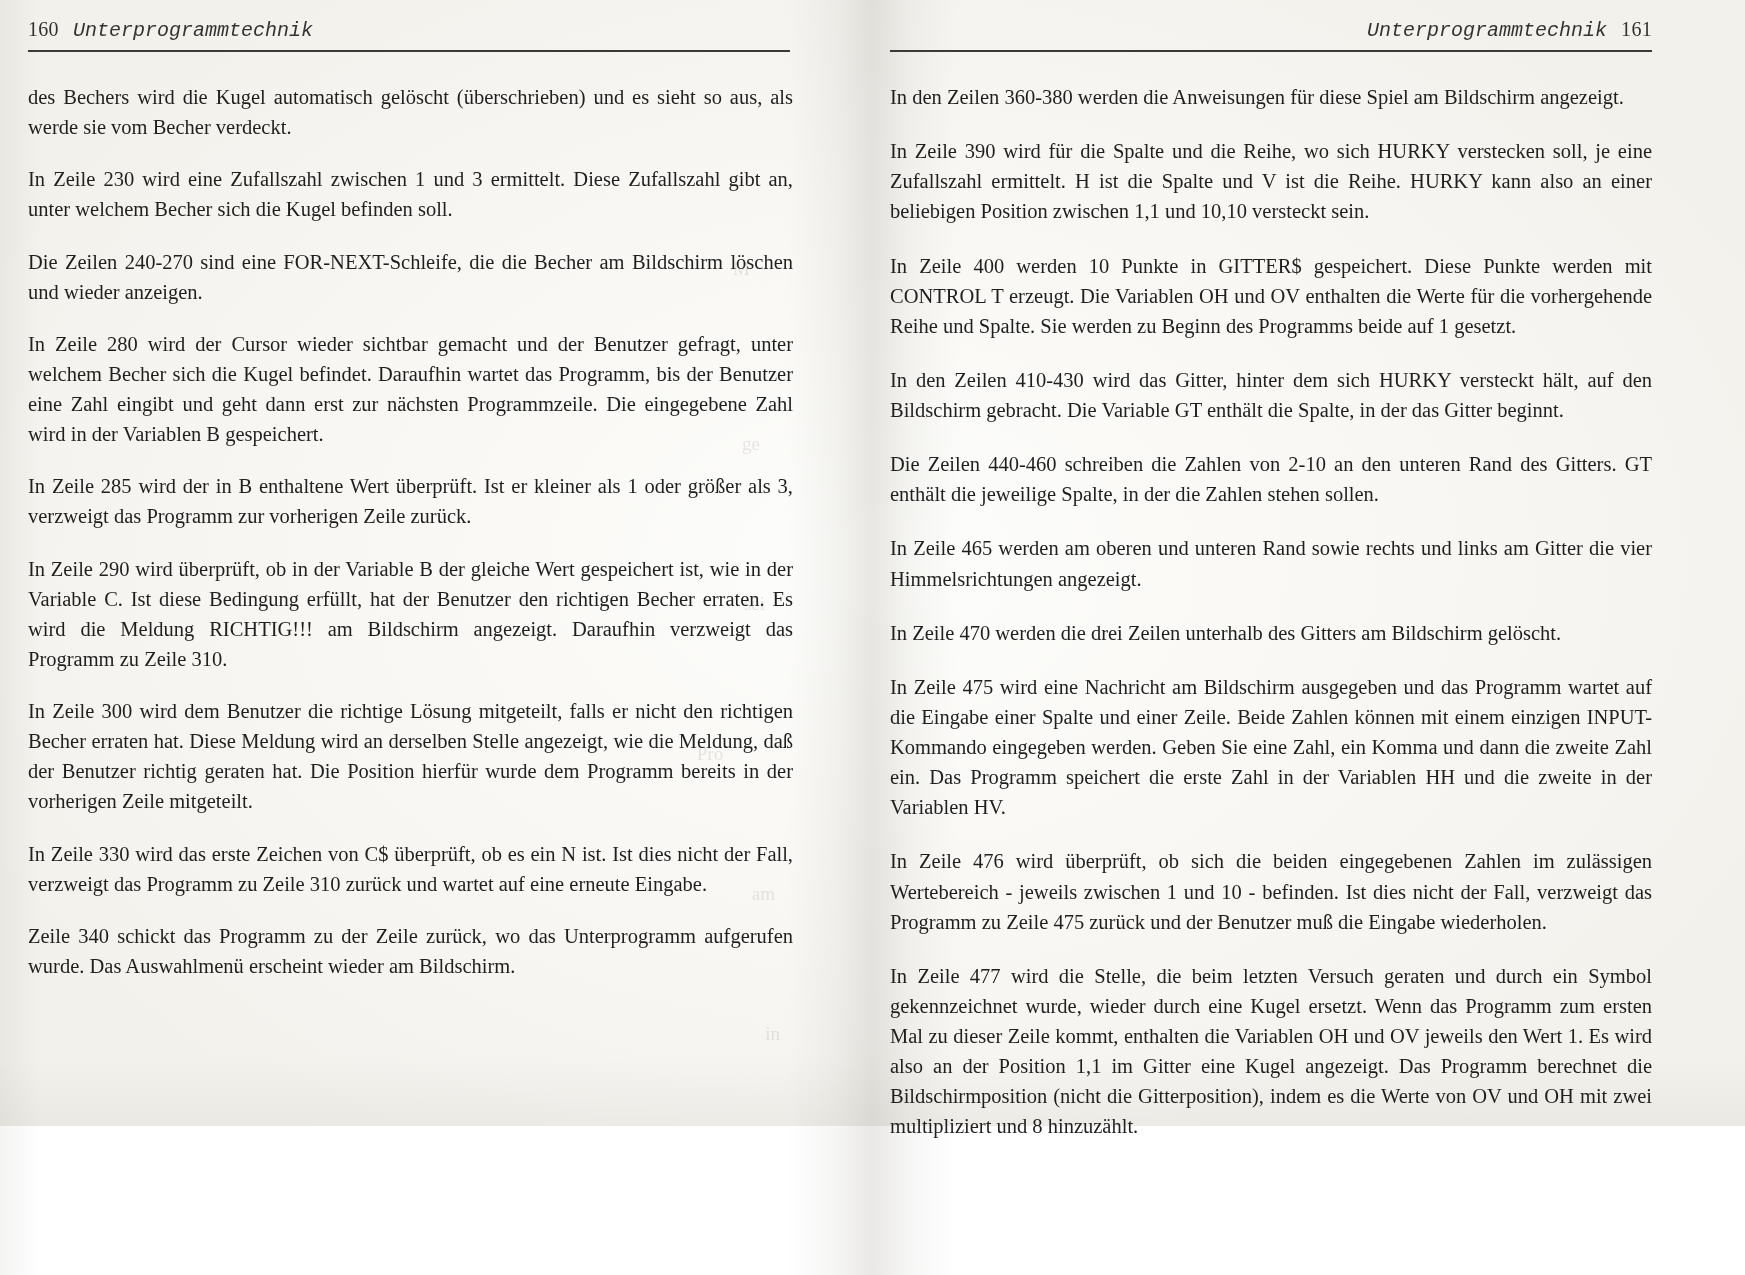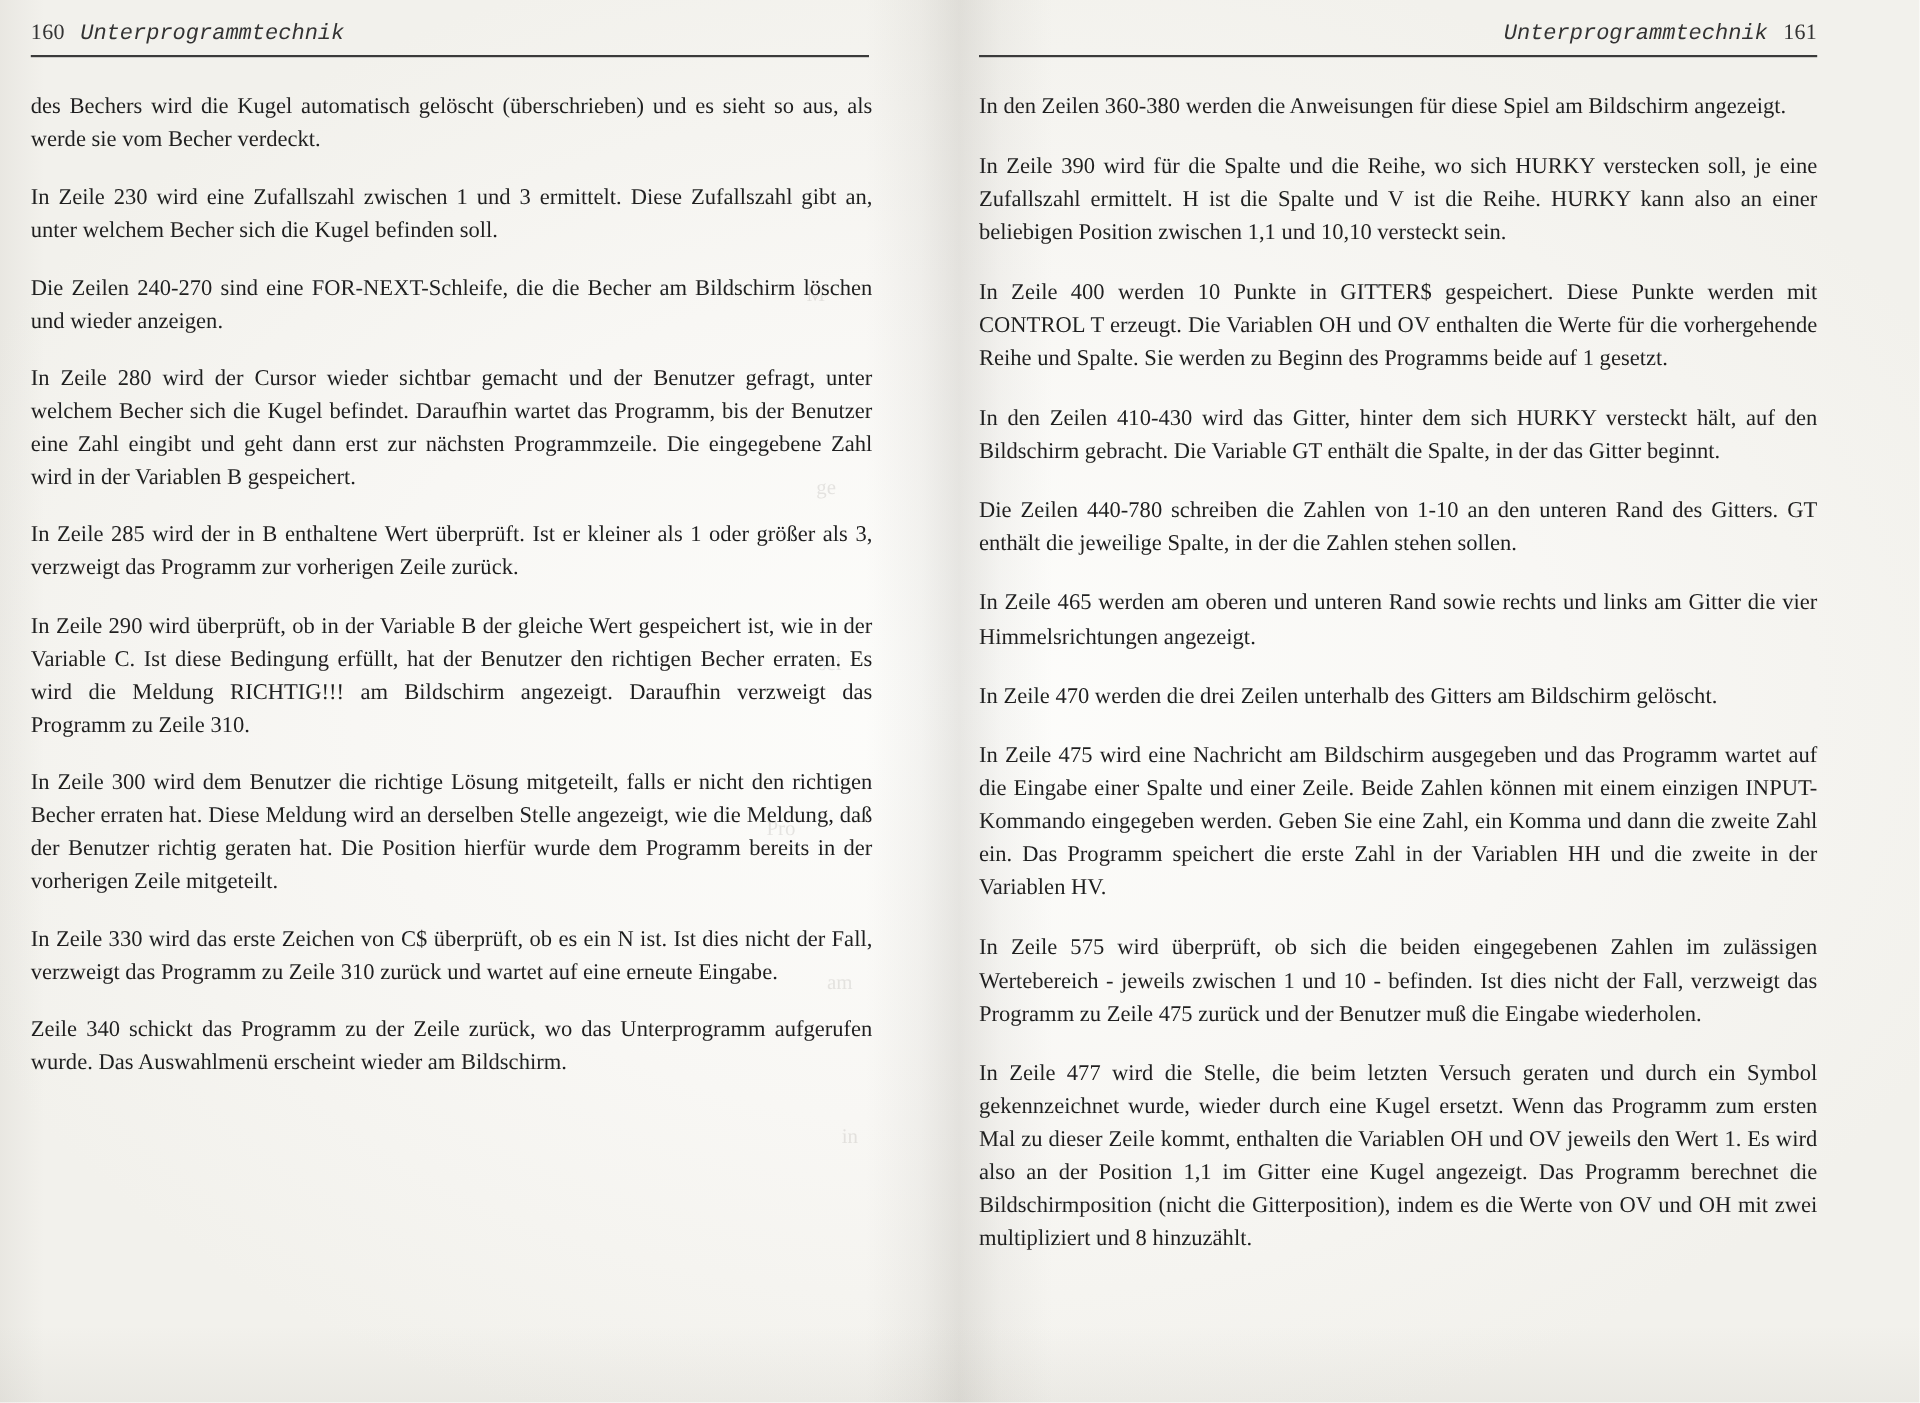--- a/index.html
+++ b/index.html
@@ -10,21 +10,21 @@
   body {
     width: 1745px;
     height: 1275px;
     overflow: hidden;
     font-family: "Liberation Serif", serif;
     color: #2b2b2b;
   }
   .book {
     position: relative;
     width: 1745px;
-    height: 1275px;
+    height: 1126px;
     background:
       radial-gradient(ellipse 1000px 700px at 50% 50%, #fdfdfb 0%, #f8f7f4 55%, #f2f1ec 100%);
   }
   
   .gutter {
     position: absolute;
     top: 0;
     left: 787px;
     width: 170px;
     height: 1275px;
@@ -175,22 +175,22 @@
         <span class="folio">161</span>
       </div>
     </div>
     <div class="rule"></div>
 
     <div class="body-col">
       <p>In den Zeilen 360-380 werden die Anweisungen für diese Spiel am Bildschirm angezeigt.</p>
       <p>In Zeile 390 wird für die Spalte und die Reihe, wo sich HURKY verstecken soll, je eine Zufallszahl ermittelt. H ist die Spalte und V ist die Reihe. HURKY kann also an einer beliebigen Position zwischen 1,1 und 10,10 versteckt sein.</p>
       <p>In Zeile 400 werden 10 Punkte in GITTER$ gespeichert. Diese Punkte werden mit CONTROL T erzeugt. Die Variablen OH und OV enthalten die Werte für die vorhergehende Reihe und Spalte. Sie werden zu Beginn des Programms beide auf 1 gesetzt.</p>
       <p>In den Zeilen 410-430 wird das Gitter, hinter dem sich HURKY versteckt hält, auf den Bildschirm gebracht. Die Variable GT enthält die Spalte, in der das Gitter beginnt.</p>
-      <p>Die Zeilen 440-780 schreiben die Zahlen von 1-10 an den unteren Rand des Gitters. GT enthält die jeweilige Spalte, in der die Zahlen stehen sollen.</p>
+      <p>Die Zeilen 440-460 schreiben die Zahlen von 2-10 an den unteren Rand des Gitters. GT enthält die jeweilige Spalte, in der die Zahlen stehen sollen.</p>
       <p>In Zeile 465 werden am oberen und unteren Rand sowie rechts und links am Gitter die vier Himmelsrichtungen angezeigt.</p>
       <p>In Zeile 470 werden die drei Zeilen unterhalb des Gitters am Bildschirm gelöscht.</p>
       <p>In Zeile 475 wird eine Nachricht am Bildschirm ausgegeben und das Programm wartet auf die Eingabe einer Spalte und einer Zeile. Beide Zahlen können mit einem einzigen INPUT-Kommando eingegeben werden. Geben Sie eine Zahl, ein Komma und dann die zweite Zahl ein. Das Programm speichert die erste Zahl in der Variablen HH und die zweite in der Variablen HV.</p>
-      <p>In Zeile 575 wird überprüft, ob sich die beiden eingegebenen Zahlen im zulässigen Wertebereich - jeweils zwischen 1 und 10 - befinden. Ist dies nicht der Fall, verzweigt das Programm zu Zeile 475 zurück und der Benutzer muß die Eingabe wiederholen.</p>
+      <p>In Zeile 476 wird überprüft, ob sich die beiden eingegebenen Zahlen im zulässigen Wertebereich - jeweils zwischen 1 und 10 - befinden. Ist dies nicht der Fall, verzweigt das Programm zu Zeile 475 zurück und der Benutzer muß die Eingabe wiederholen.</p>
       <p>In Zeile 477 wird die Stelle, die beim letzten Versuch geraten und durch ein Symbol gekennzeichnet wurde, wieder durch eine Kugel ersetzt. Wenn das Programm zum ersten Mal zu dieser Zeile kommt, enthalten die Variablen OH und OV jeweils den Wert 1. Es wird also an der Position 1,1 im Gitter eine Kugel angezeigt. Das Programm berechnet die Bildschirmposition (nicht die Gitterposition), indem es die Werte von OV und OH mit zwei multipliziert und 8 hinzuzählt.</p>
     </div>
   </div>
 
 </div>
 
 </body></html>

